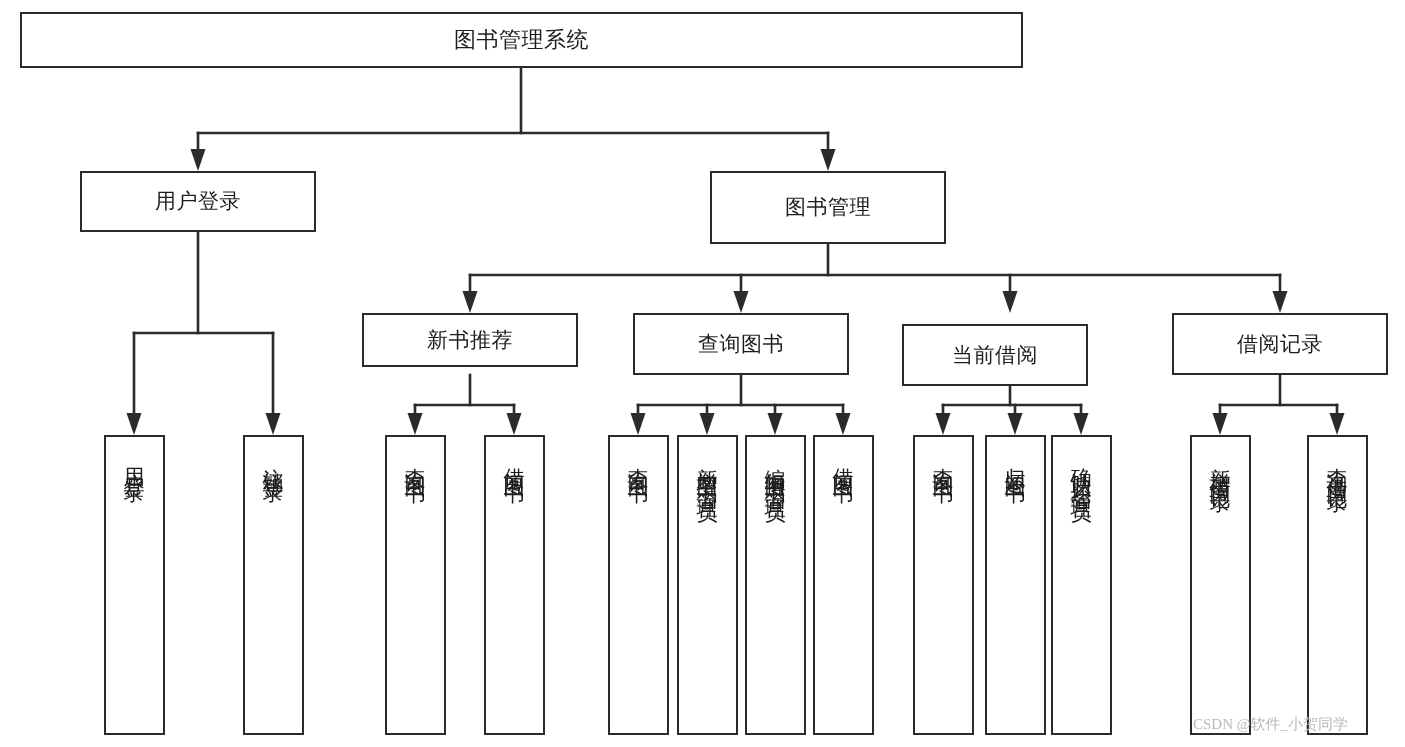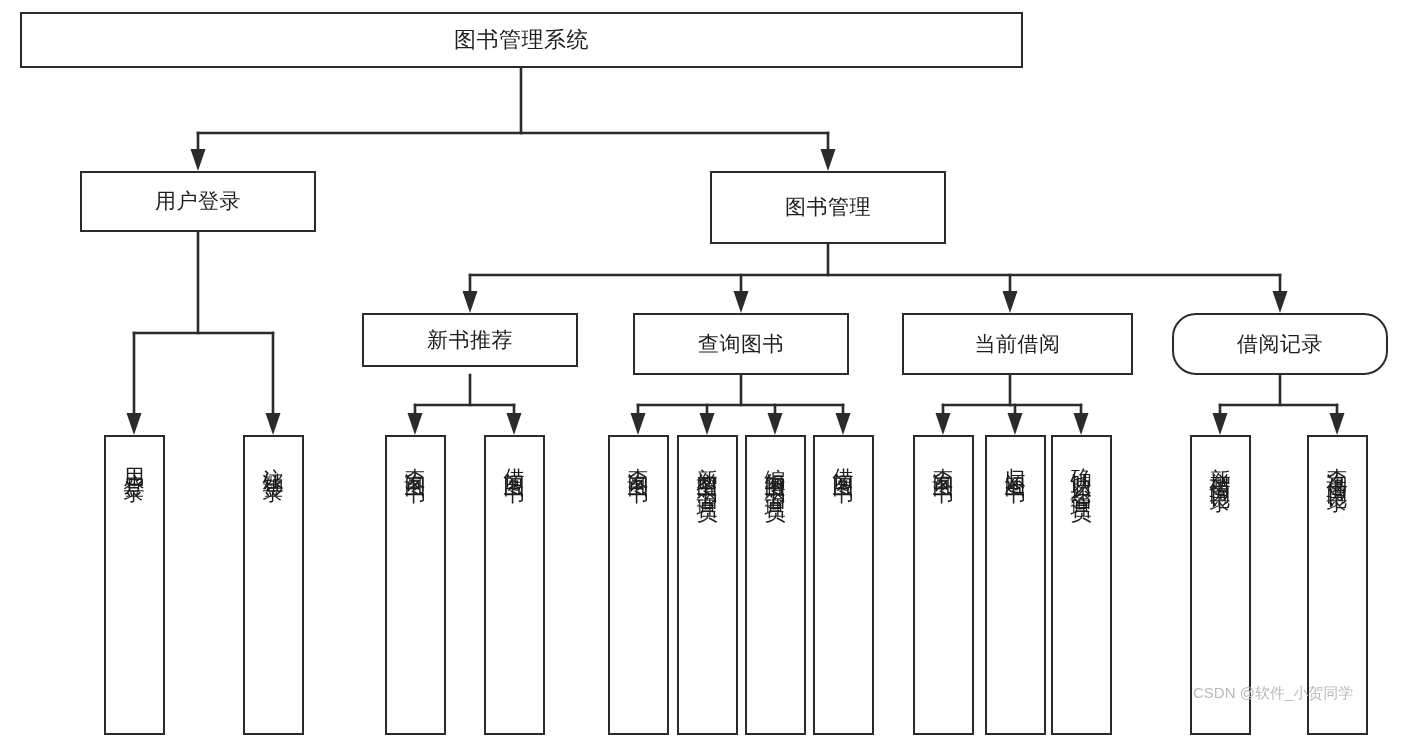--- a/index.html
+++ b/index.html
@@ -142,24 +142,24 @@
       </div>
       <div class="node-box horizontal" style="left: 710px; top: 171px; width: 236px; height: 73px;">
         <span class="node-label">图书管理</span>
       </div>
       <div class="node-box horizontal" style="left: 362px; top: 313px; width: 216px; height: 54px;">
         <span class="node-label">新书推荐</span>
       </div>
       <div class="node-box horizontal" style="left: 633px; top: 313px; width: 216px; height: 62px;">
         <span class="node-label">查询图书</span>
       </div>
-      <div class="node-box horizontal" style="left: 902px; top: 313px; width: 231px; height: 62px;">
+      <div class="node-box horizontal" style="left: 902px; top: 324px; width: 186px; height: 62px;">
         <span class="node-label">当前借阅</span>
       </div>
-      <div class="node-box horizontal" style="left: 1172px; top: 313px; width: 216px; height: 62px; border-radius: 24px;">
+      <div class="node-box horizontal" style="left: 1172px; top: 313px; width: 216px; height: 62px;">
         <span class="node-label">借阅记录</span>
       </div>
       <div class="node-box vertical" style="left: 104px; top: 435px; width: 61px; height: 300px;">
         <span class="node-label">用户登录</span>
       </div>
       <div class="node-box vertical" style="left: 243px; top: 435px; width: 61px; height: 300px;">
         <span class="node-label">注销登录</span>
       </div>
       <div class="node-box vertical" style="left: 385px; top: 435px; width: 61px; height: 300px;">
         <span class="node-label">查询图书</span>
@@ -189,15 +189,15 @@
         <span class="node-label">确认归还（管理员）</span>
       </div>
       <div class="node-box vertical" style="left: 1190px; top: 435px; width: 61px; height: 300px;">
         <span class="node-label">新增借阅记录</span>
       </div>
       <div class="node-box vertical" style="left: 1307px; top: 435px; width: 61px; height: 300px;">
         <span class="node-label">查询借阅记录</span>
       </div>
     </div>
 
-  <div class="watermark" style="left: 1193px; top: 684px; color: rgb(185, 185, 185);">CSDN @软件_小贺同学</div>
+  <div class="watermark" style="left: 1193px; top: 715px; color: rgb(185, 185, 185); font-family: Liberation Serif, serif;">CSDN @软件_小贺同学</div>
 
 </div>
 
 </body></html>

